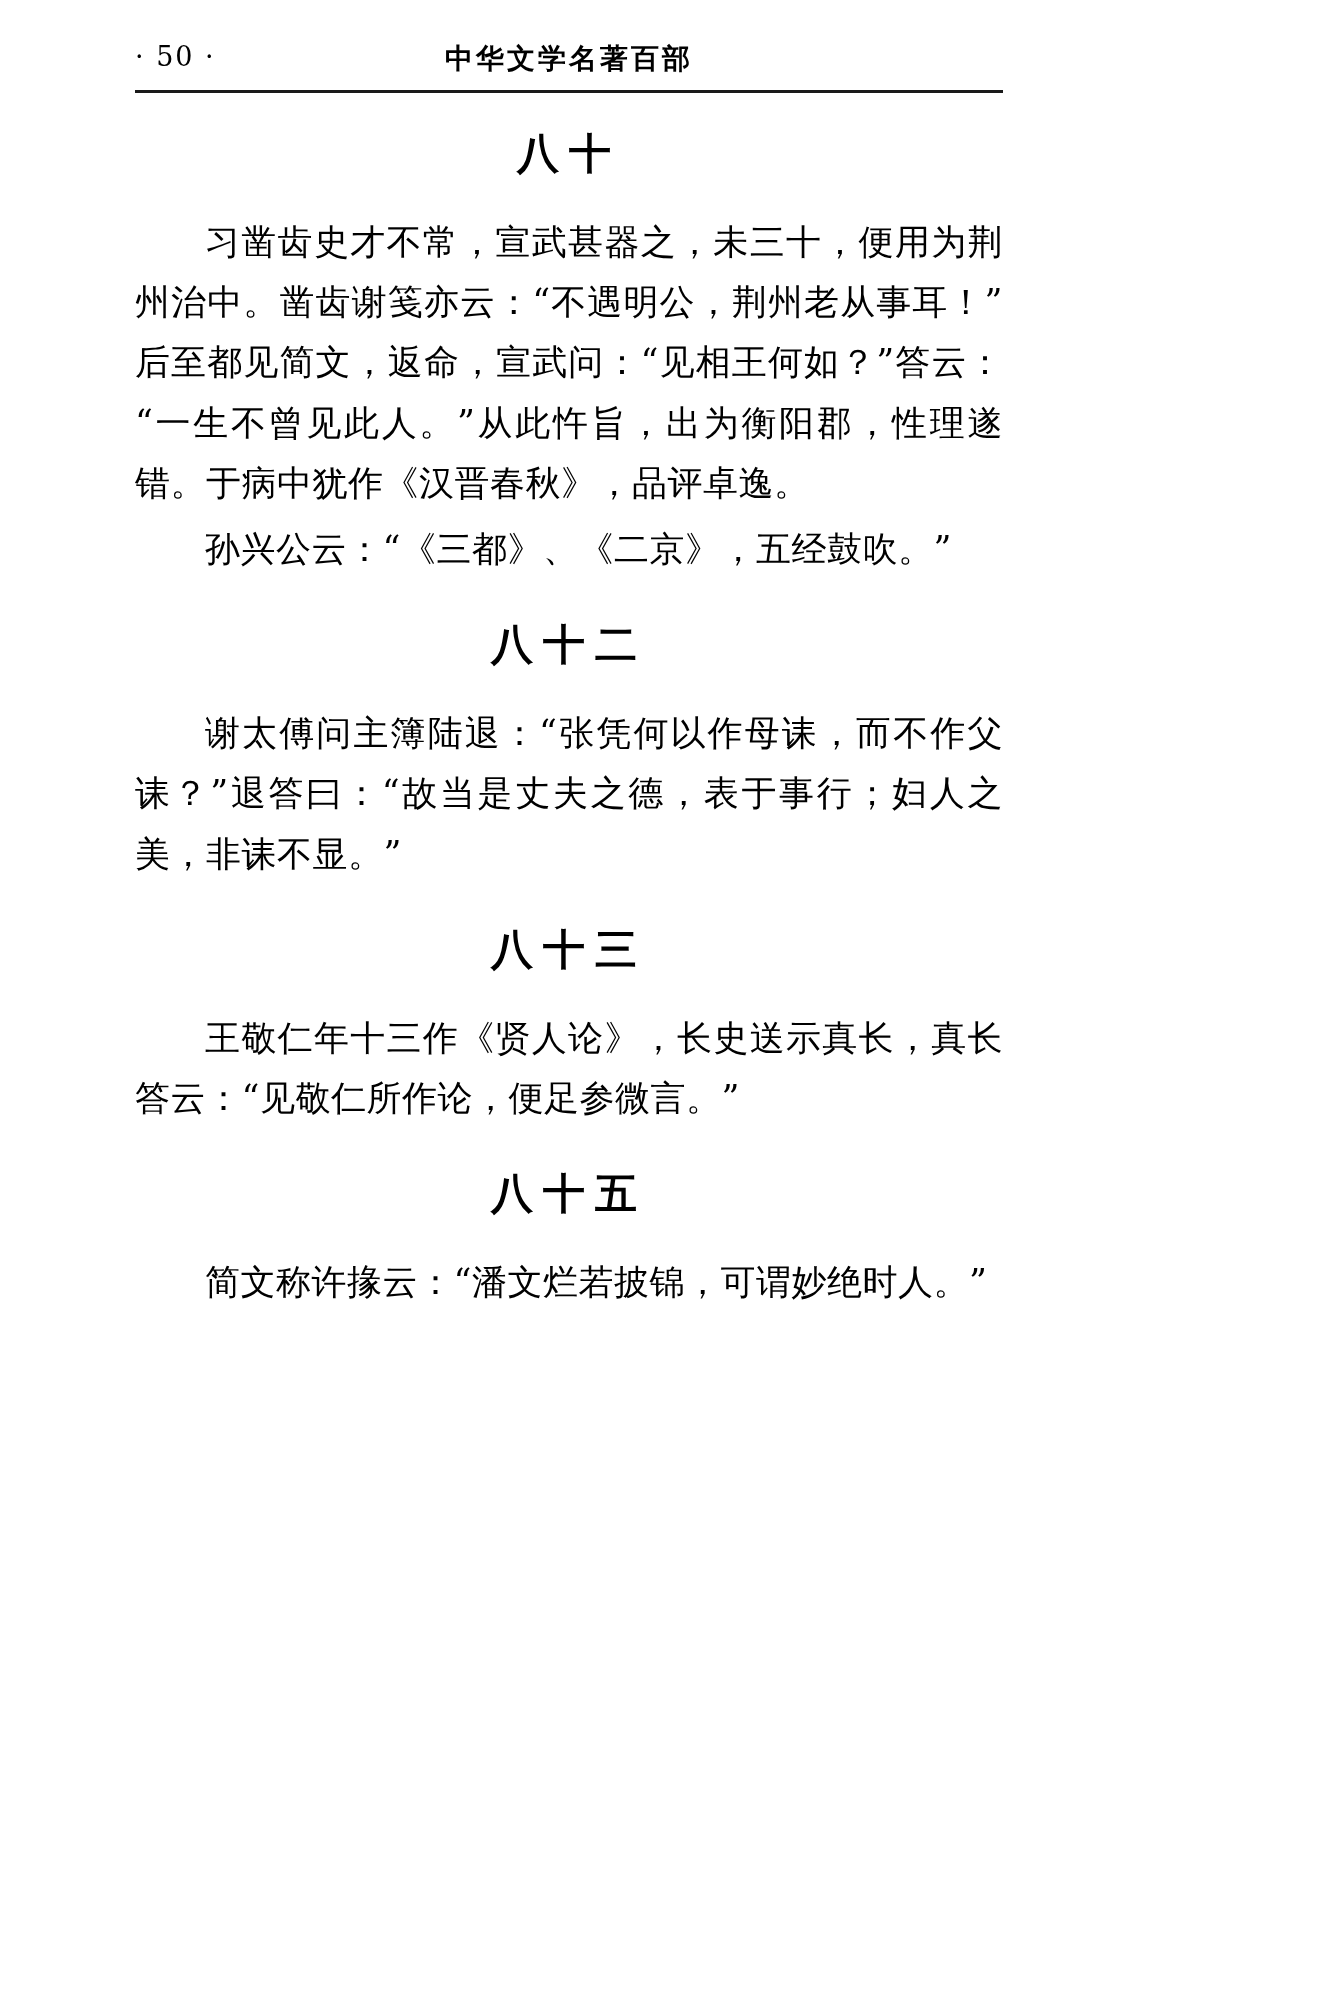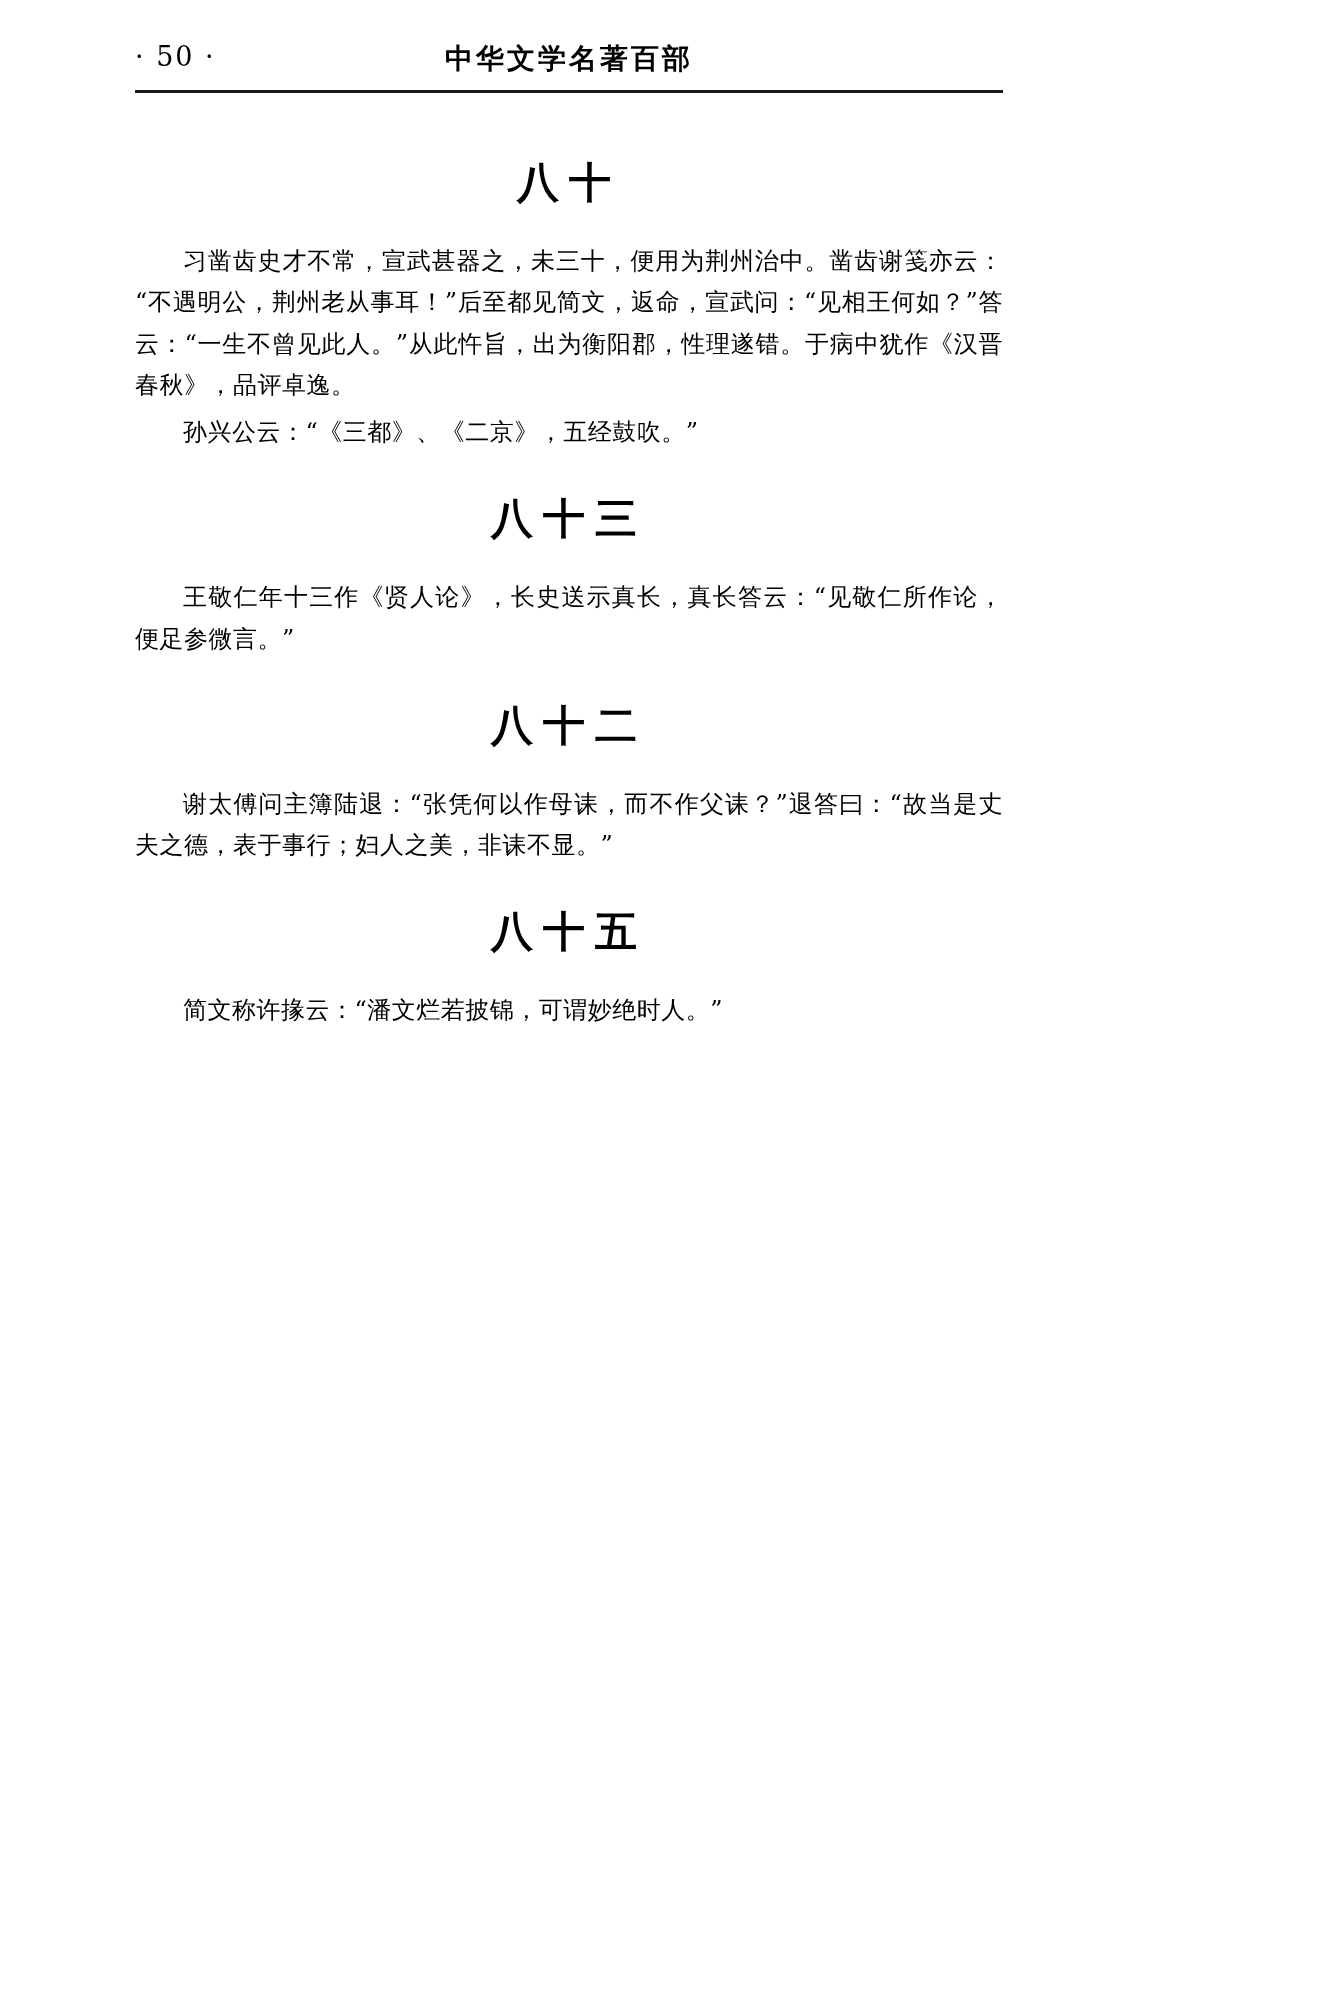--- a/index.html
+++ b/index.html
@@ -48,38 +48,38 @@
     font-family: Liberation Serif, serif;
   }
   .rule {
     border-top: 3px solid #1a1a1a;
     margin-top: 8px;
     height: 0;
   }
 
   
   .content {
-    padding-top: 56px;
+    padding-top: 27px;
   }
   .section {
     margin-bottom: 6px;
   }
   .section-heading {
     text-align: center;
     font-size: 42px;
     font-weight: 700;
     letter-spacing: 10px;
     margin: 38px 0 30px 0;
     font-family: "DejaVu Sans", "Liberation Sans", sans-serif;
   }
   .section:first-child .section-heading {
     margin-top: 6px;
   }
   .para {
-    font-size: 24px;
+    font-size: 35px;
     line-height: 1.72;
     text-align: justify;
     text-justify: inter-character;
     text-indent: 2em;
     letter-spacing: 0.5px;
     margin: 0;
   }
   .para.nojustify {
     text-align: left;
   }
@@ -100,27 +100,27 @@
     <div class="section">
       <h2 class="section-heading">八十</h2>
       <p class="para">习凿齿史才不常，宣武甚器之，未三十，便用为荆州治中。凿齿谢笺亦云：“不遇明公，荆州老从事耳！”后至都见简文，返命，宣武问：“见相王何如？”答云：“一生不曾见此人。”从此忤旨，出为衡阳郡，性理遂错。于病中犹作《汉晋春秋》，品评卓逸。</p>
     </div>
 
     <div class="section">
       <p class="para nojustify">孙兴公云：“《三都》、《二京》，五经鼓吹。”</p>
     </div>
 
     <div class="section">
-      <h2 class="section-heading">八十三</h2>
-      <p class="para">王敬仁年十三作《贤人论》，长史送示真长，真长答云：“见敬仁所作论，便足参微言。”</p>
+      <h2 class="section-heading">八十二</h2>
+      <p class="para">谢太傅问主簿陆退：“张凭何以作母诔，而不作父诔？”退答曰：“故当是丈夫之德，表于事行；妇人之美，非诔不显。”</p>
     </div>
 
     <div class="section">
-      <h2 class="section-heading">八十二</h2>
-      <p class="para">谢太傅问主簿陆退：“张凭何以作母诔，而不作父诔？”退答曰：“故当是丈夫之德，表于事行；妇人之美，非诔不显。”</p>
+      <h2 class="section-heading">八十三</h2>
+      <p class="para">王敬仁年十三作《贤人论》，长史送示真长，真长答云：“见敬仁所作论，便足参微言。”</p>
     </div>
 
 
     <div class="section">
       <h2 class="section-heading">八十五</h2>
       <p class="para nojustify">简文称许掾云：“潘文烂若披锦，可谓妙绝时人。”</p>
     </div>
 
   </div>
 </div>

